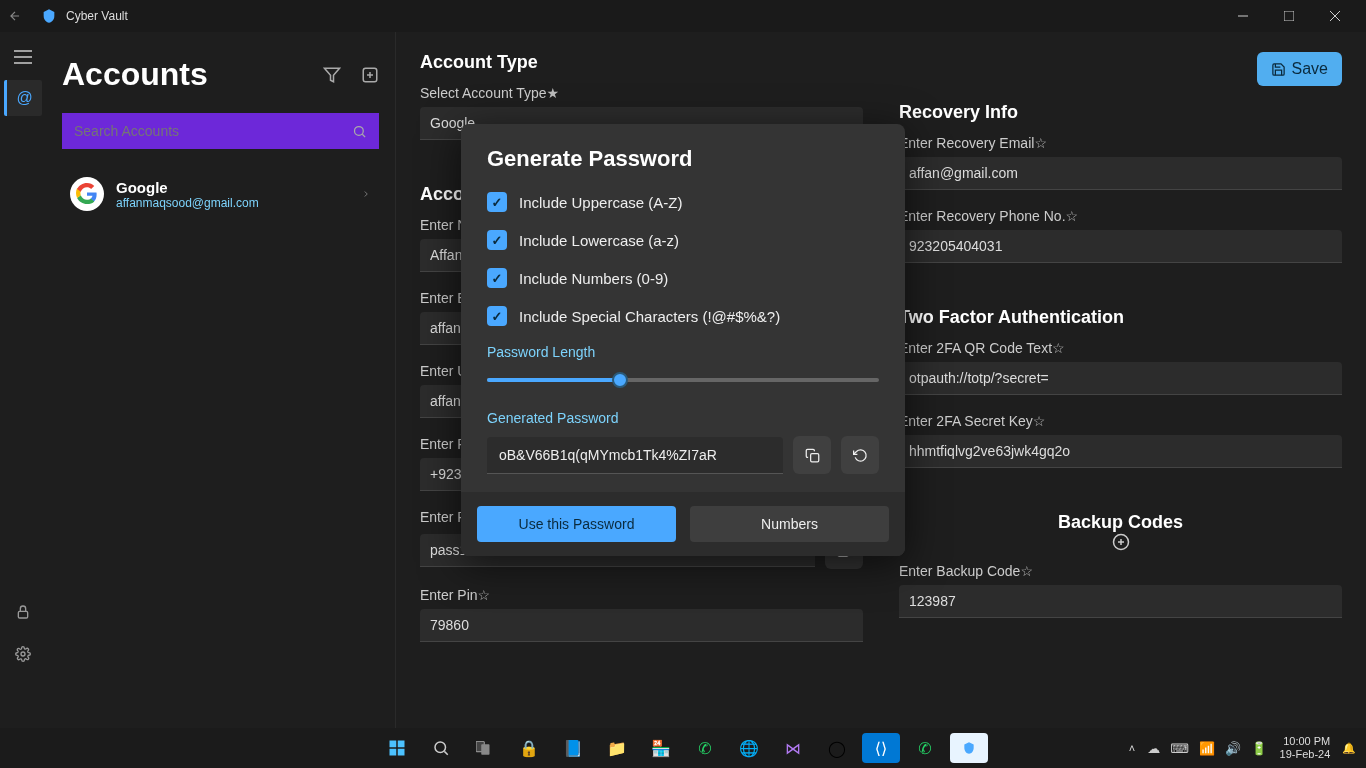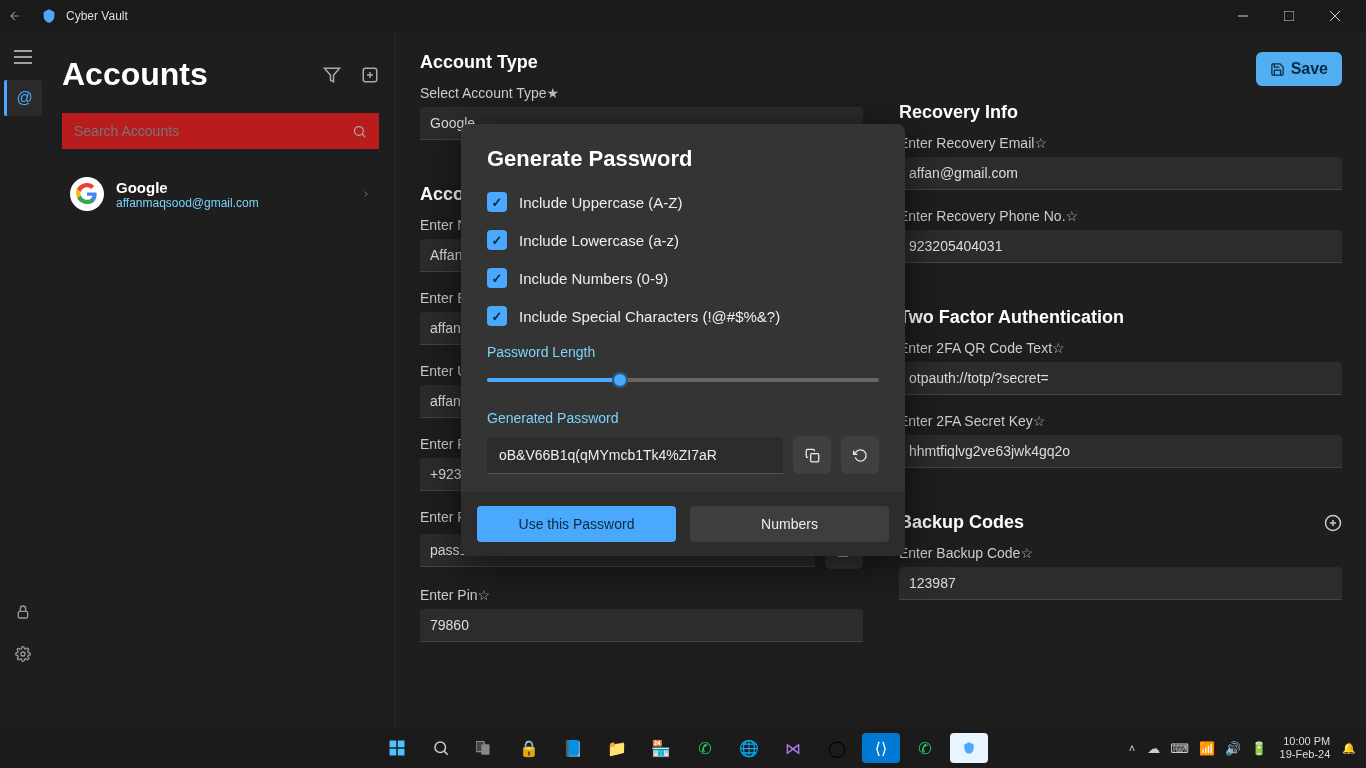--- a/index.html
+++ b/index.html
@@ -18,40 +18,40 @@
 .rail { width: 46px; background: #1e1e1e; display: flex; flex-direction: column; align-items: center; padding-top: 18px; }
 .rail .ham { color: #ccc; font-size: 18px; margin-bottom: 16px; }
 .rail .railitem { width: 38px; height: 36px; display: flex; align-items: center; justify-content: center; color: #4aa8ff; border-left: 3px solid #4aa8ff; background: #2a2a2a; margin-bottom: 6px; border-radius: 2px; }
 .rail .bottom { margin-top: auto; margin-bottom: 50px; }
 .rail .bottom div { width: 38px; height: 36px; display: flex; align-items: center; justify-content: center; color: #999; margin-bottom: 6px; }
 
 .sidebar { width: 350px; background: #1e1e1e; padding: 24px 16px; border-right: 1px solid #2a2a2a; }
 .sidebar h1 { color: #fff; font-size: 32px; font-weight: 600; }
 .sidebar .sbhead { display: flex; align-items: center; justify-content: space-between; margin-bottom: 20px; }
 .sidebar .sbicons { display: flex; gap: 20px; color: #aaa; }
-.sidebar .search { background: #b91c1c; border: none; border-radius: 0; padding: 10px 12px; color: #aaa; width: 100%; display: flex; align-items: center; justify-content: space-between; margin-bottom: 18px; }
+.sidebar .search { background: #6d28d9; border: none; border-radius: 0; padding: 10px 12px; color: #aaa; width: 100%; display: flex; align-items: center; justify-content: space-between; margin-bottom: 18px; }
 .sidebar .search input { background: transparent; border: none; color: #ccc; flex: 1; outline: none; font-size: 14px; }
 .acct { display: flex; align-items: center; padding: 10px 8px; border-radius: 6px; cursor: pointer; }
 .acct .gicon { width: 34px; height: 34px; border-radius: 50%; background: #fff; display: flex; align-items: center; justify-content: center; font-weight: bold; font-size: 18px; margin-right: 12px; }
 .acct .ainfo .aname { color: #fff; font-size: 15px; font-weight: 600; }
 .acct .ainfo .aemail { color: #7dd3fc; font-size: 12px; }
 .acct .chev { margin-left: auto; color: #888; }
 
 .main { flex: 1; display: flex; padding: 20px 24px; gap: 36px; overflow: hidden; color: #ddd; }
 .col { flex: 1; min-width: 0; }
 .sect-title { color: #fff; font-size: 18px; font-weight: 600; margin-bottom: 12px; }
 .label { color: #ccc; font-size: 14px; margin-bottom: 6px; display: flex; align-items: center; }
 .star { color: #bbb; font-size: 14px; }
 .field { background: #2c2c2c; border: none; border-bottom: 1px solid #444; border-radius: 4px 4px 0 0; padding: 8px 10px; color: #ddd; width: 100%; margin-bottom: 18px; font-size: 14px; }
 .fieldrow { display: flex; gap: 10px; align-items: center; }
 .fieldrow .field { flex: 1; margin-bottom: 0; }
 .iconbtn { width: 38px; height: 38px; background: #333; border-radius: 6px; display: flex; align-items: center; justify-content: center; color: #ddd; }
 .sect { margin-bottom: 26px; }
-.savebtn { background: #51aef0; color: #0a2a3d; font-weight: 700; padding: 8px 14px; border-radius: 6px; display: inline-flex; align-items: center; gap: 6px; }
-.rowhead { display: flex; justify-content: space-between; align-items: center; }
+.savebtn { background: #51aef0; color: #0a2a3d; font-weight: 400; padding: 8px 14px; border-radius: 6px; display: inline-flex; align-items: center; gap: 6px; }
+.rowhead { display: flex; justify-content: space-between; align-items: center; flex-direction: column; }
 
 
 .modal-backdrop { position: absolute; top: 32px; left: 0; right: 0; bottom: 40px; display: flex; align-items: flex-start; justify-content: center; }
 .modal { width: 444px; background: #343434; border-radius: 8px; margin-top: 92px; box-shadow: 0 8px 40px rgba(0,0,0,.6); color: #eee; overflow: hidden; }
 .modal-body { padding: 22px 26px 18px; }
 .modal h2 { font-size: 22px; font-weight: 600; margin-bottom: 20px; color: #fff; }
 .checkrow { display: flex; align-items: center; gap: 12px; margin-bottom: 18px; font-size: 15px; }
 .cb { width: 20px; height: 20px; background: #4aa8ff; border-radius: 4px; display: flex; align-items: center; justify-content: center; color: #0a2a3d; font-size: 13px; font-weight: bold; }
 .modal .mlabel { font-size: 14px; color: #7dd3fc; margin-bottom: 10px; }
 .slider { position: relative; height: 20px; margin-bottom: 20px; }

